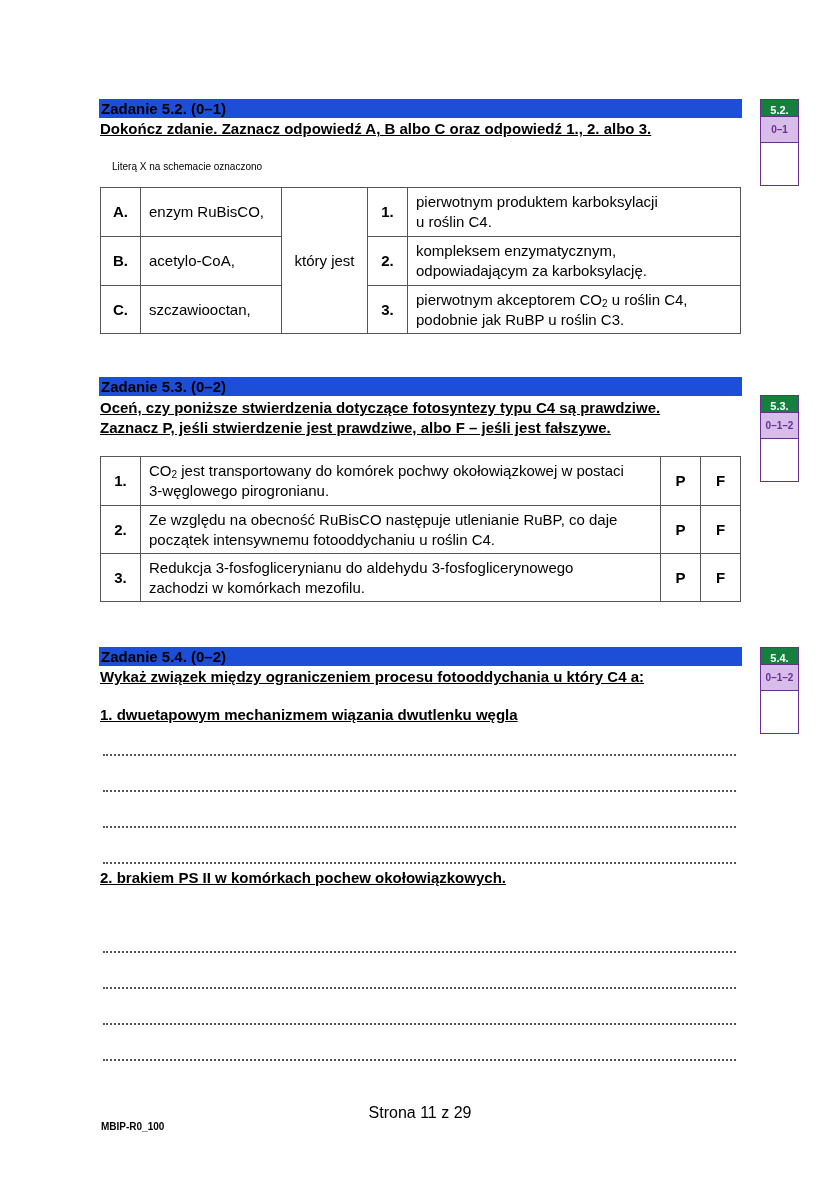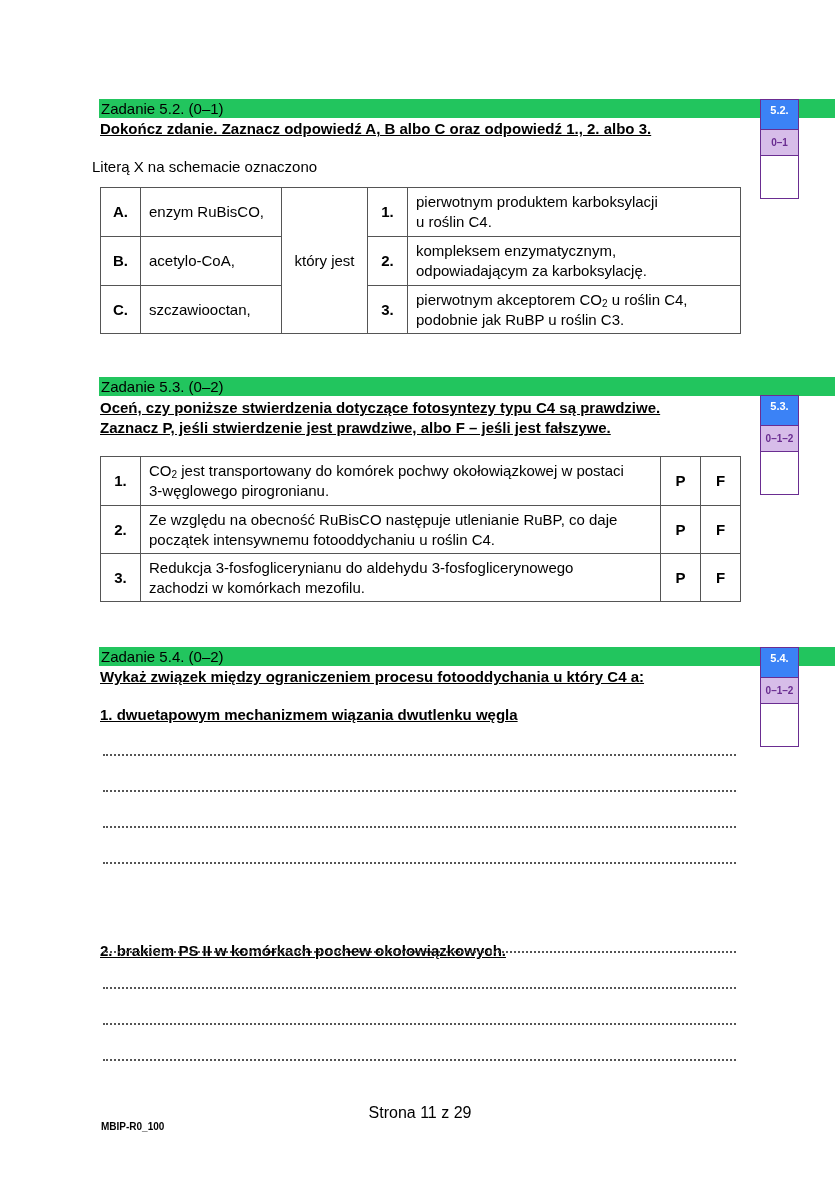--- a/index.html
+++ b/index.html
@@ -1,29 +1,29 @@
 <!DOCTYPE html>
 <html><head>
 <meta charset="utf-8">
 <style>
   html, body { margin: 0; padding: 0; background: #ffffff; }
   body { width: 840px; height: 1187px; position: relative; overflow: hidden;
          font-family: "Liberation Sans", sans-serif; color: #000; }
 
   
-  .task-bar { position: absolute; left: 99px; width: 736px; height: 19px;
-              background: #22c55e; font-weight: normal; font-size: 15px;
+  .task-bar { position: absolute; left: 99px; width: 643px; height: 19px;
+              background: #1d4ed8; font-weight: bold; font-size: 15px;
               line-height: 19px; padding-left: 2px; box-sizing: border-box; }
   .instr { position: absolute; left: 100px; font-weight: bold; font-size: 15px; line-height: 20px; text-decoration: underline; }
-  .plain { position: absolute; left: 92px; font-size: 15px; line-height: 20px; }
+  .plain { position: absolute; left: 112px; font-size: 10px; line-height: 20px; }
 
   
   .score { position: absolute; left: 760px; width: 39px; border: 1.5px solid #6a2d91;
            box-sizing: border-box; }
-  .score .num { height: 29px; background: #3b82f6; color: #fff; font-weight: bold;
+  .score .num { height: 16px; background: #15803d; color: #fff; font-weight: bold;
                 font-size: 11px; text-align: center; line-height: 21px; }
   .score .range { height: 25px; background: #d7bde9; color: #6a2d91; font-weight: bold;
                   font-size: 10px; text-align: center; line-height: 25px;
                   border-top: 1.5px solid #6a2d91; border-bottom: 1.5px solid #6a2d91; }
   .score .blank { height: 42px; background: #fff; }
 
   table { border-collapse: collapse; position: absolute; font-size: 15px; }
   td { border: 1px solid #555; padding: 0 8px; vertical-align: middle; line-height: 20px; }
   td.lbl { font-weight: bold; text-align: center; }
   sub { font-size: 10px; vertical-align: -2px; line-height: 0; }
@@ -126,21 +126,21 @@
   <div class="num">5.4.</div>
   <div class="range">0–1–2</div>
   <div class="blank"></div>
 </div>
 
 <div class="dots" style="top:754px;"></div>
 <div class="dots" style="top:790px;"></div>
 <div class="dots" style="top:826px;"></div>
 <div class="dots" style="top:862px;"></div>
 
-<div class="instr" style="top:941px;">2. brakiem PS II w komórkach pochew okołowiązkowych.</div>
+<div class="instr" style="top:868px;">2. brakiem PS II w komórkach pochew okołowiązkowych.</div>
 
 <div class="dots" style="top:951px;"></div>
 <div class="dots" style="top:987px;"></div>
 <div class="dots" style="top:1023px;"></div>
 <div class="dots" style="top:1059px;"></div>
 
 <div class="footer-page">Strona 11 z 29</div>
 <div class="footer-code">MBIP-R0_100</div>
 
 </body></html>

